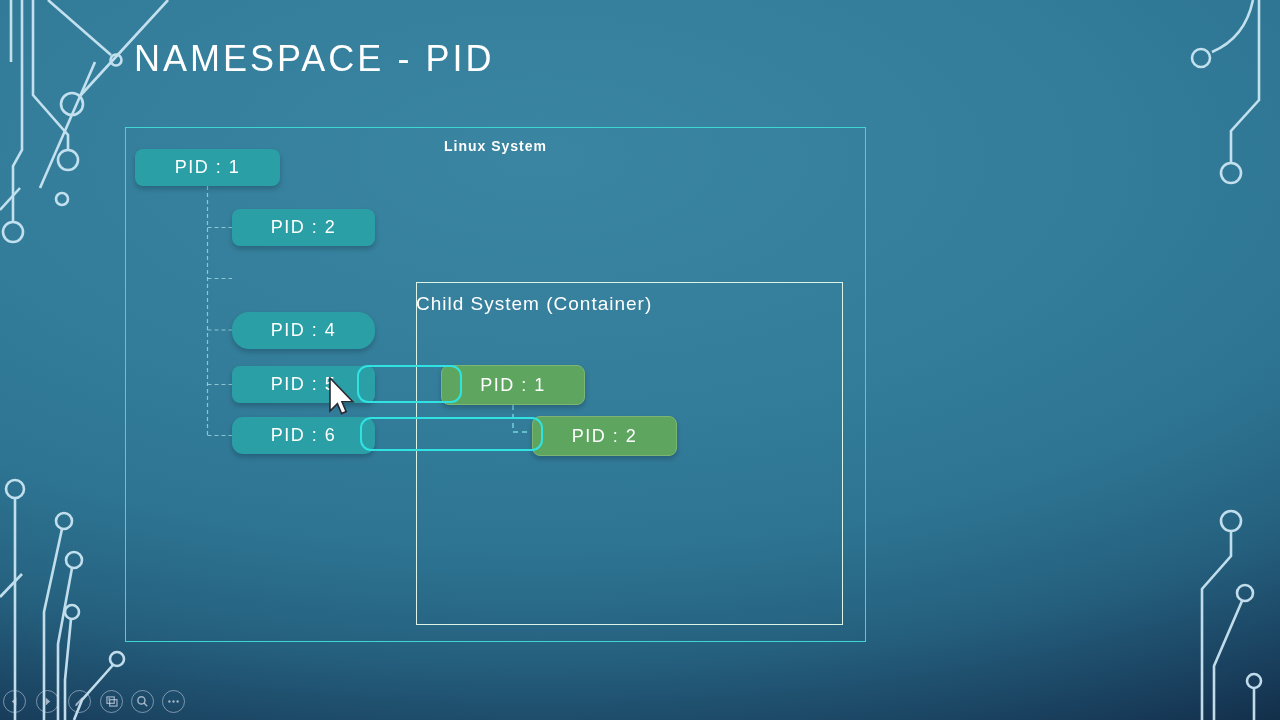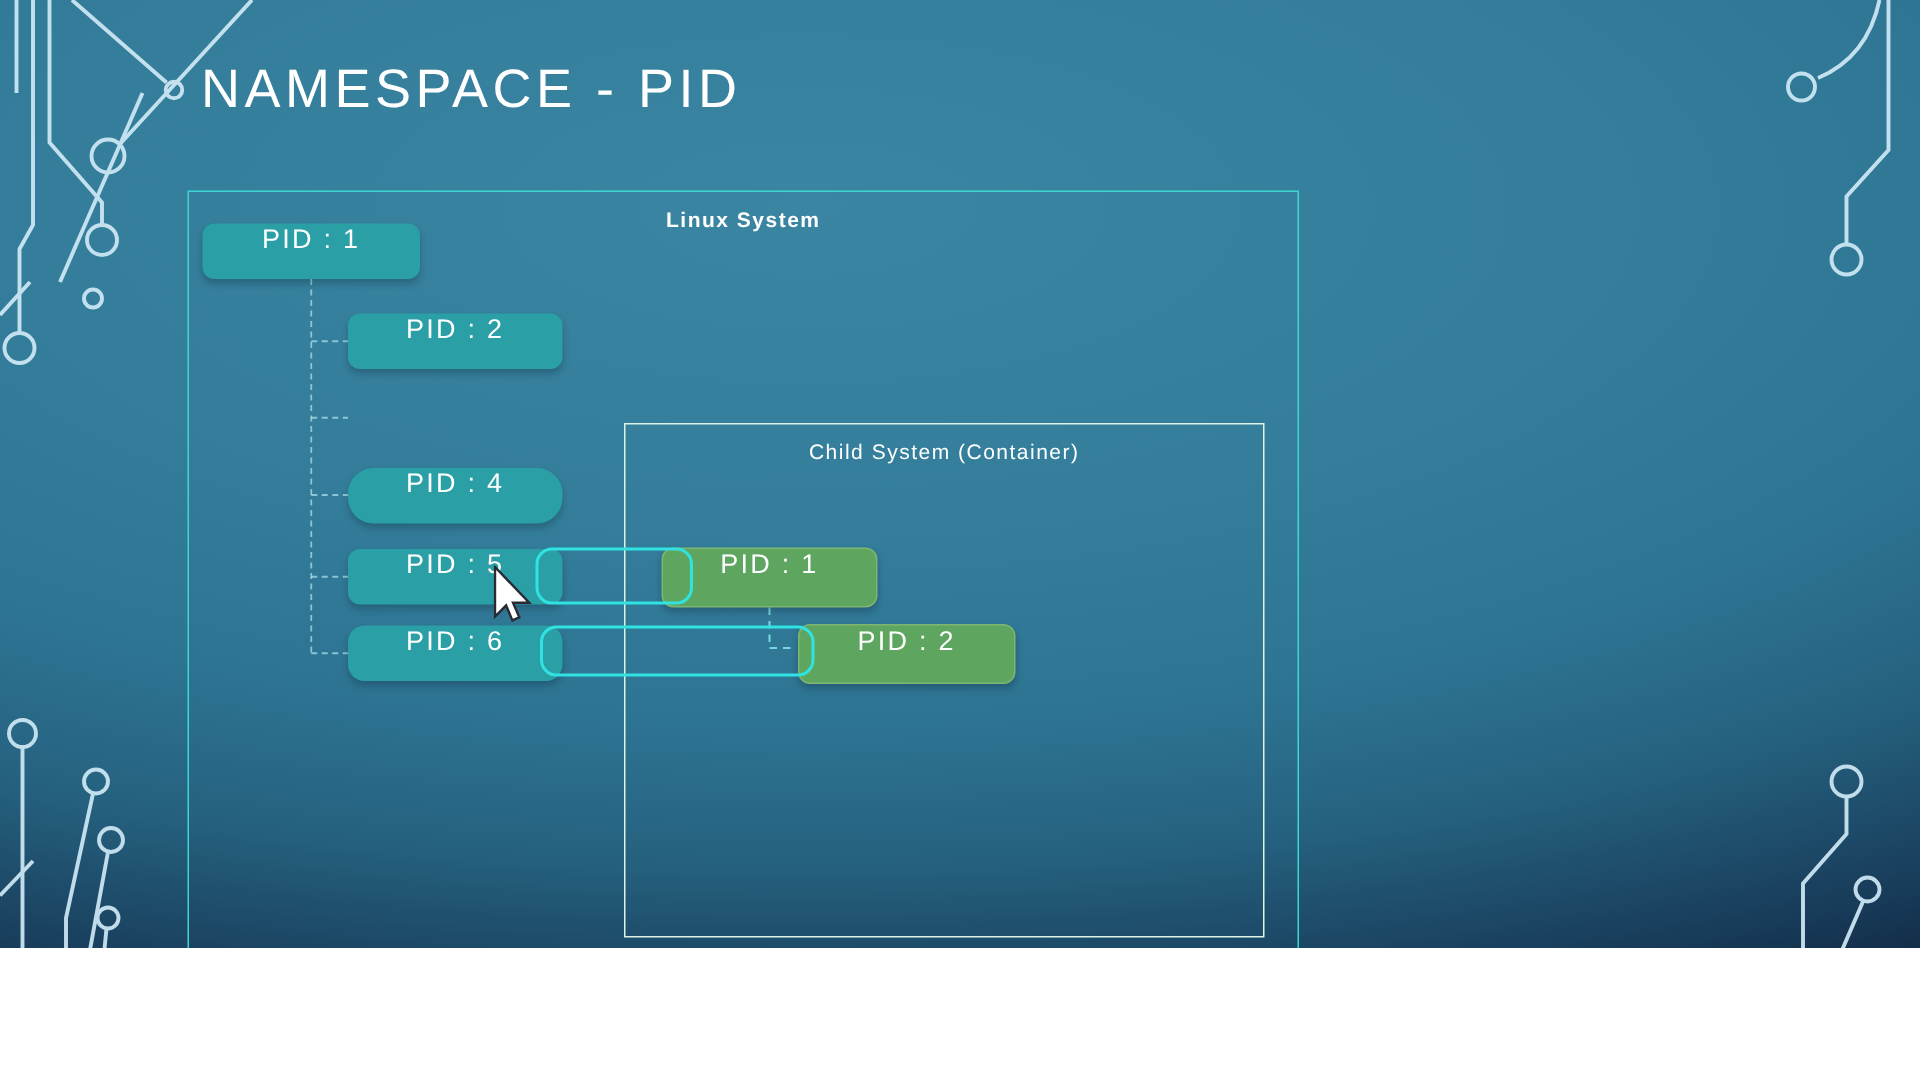--- a/index.html
+++ b/index.html
@@ -1,17 +1,17 @@
 <!DOCTYPE html>
 <html style="--slide-teal: #337d9a; --slide-dark: #0d1d31; --host-pid-fill: #2aa0a6; --container-pid-fill: #5ea65f; --container-pid-border: #7fb573; --connector-cyan: #30e3e2; --linux-border: #3ed6d2; --child-border: #dcf3e6; --circuit-line: #cfe9f6; --text-white: #ffffff;"><head>
 <meta charset="utf-8">
 <style>
   html,body{margin:0;padding:0;}
   body{width:1280px;height:720px;overflow:hidden;font-family:"Liberation Sans",sans-serif;}
-  .stage{position:relative;width:1280px;height:632px;overflow:hidden;
+  .stage{position:relative;width:1280px;height:720px;overflow:hidden;
     background:
       radial-gradient(130% 105% at 42% 22%,
         #3a85a1 0%, #337d9a 34%, #2d7492 52%, #25617f 66%,
         #173a58 82%, #0e2138 92%, #0a1728 100%);
   }
   .decor{position:absolute;left:0;top:0;pointer-events:none;}
 
   .slide-title{
     position:absolute;left:134px;top:38px;
     color:var(--text-white,#fff);font-size:36px;font-weight:400;
@@ -24,26 +24,26 @@
   }
   .linux-label{
     position:absolute;left:125px;top:138px;width:741px;text-align:center;
     color:#fff;font-size:14px;letter-spacing:1px;font-weight:bold;
   }
   .child-box{
     position:absolute;left:416px;top:282px;width:427px;height:343px;
     border:1.5px solid var(--child-border,#dcf3e6);box-sizing:border-box;
   }
   .child-label{
-    position:absolute;left:416px;top:293px;width:427px;text-align:center;
-    color:#fff;font-size:14px;letter-spacing:1px;
+    position:absolute;left:416px;top:293px;width:427px;text-align:left;
+    color:#fff;font-size:19px;letter-spacing:1px;
   }
 
   .pid-box{
-    position:absolute;display:flex;align-items:flex-start;justify-content:center;
+    position:absolute;display:flex;align-items:center;justify-content:center;
     color:#fff;font-size:18px;letter-spacing:1.5px;border-radius:8px;
     box-shadow:0 3px 5px rgba(0,10,25,.22);
   }
   .host-pid{background:var(--host-pid-fill,#2aa0a6);}
   .container-pid{
     background:var(--container-pid-fill,#5ea65f);
     border:1px solid var(--container-pid-border,#7fb573);box-sizing:border-box;
   }
   .connector{
     position:absolute;border:2.5px solid var(--connector-cyan,#30e3e2);

